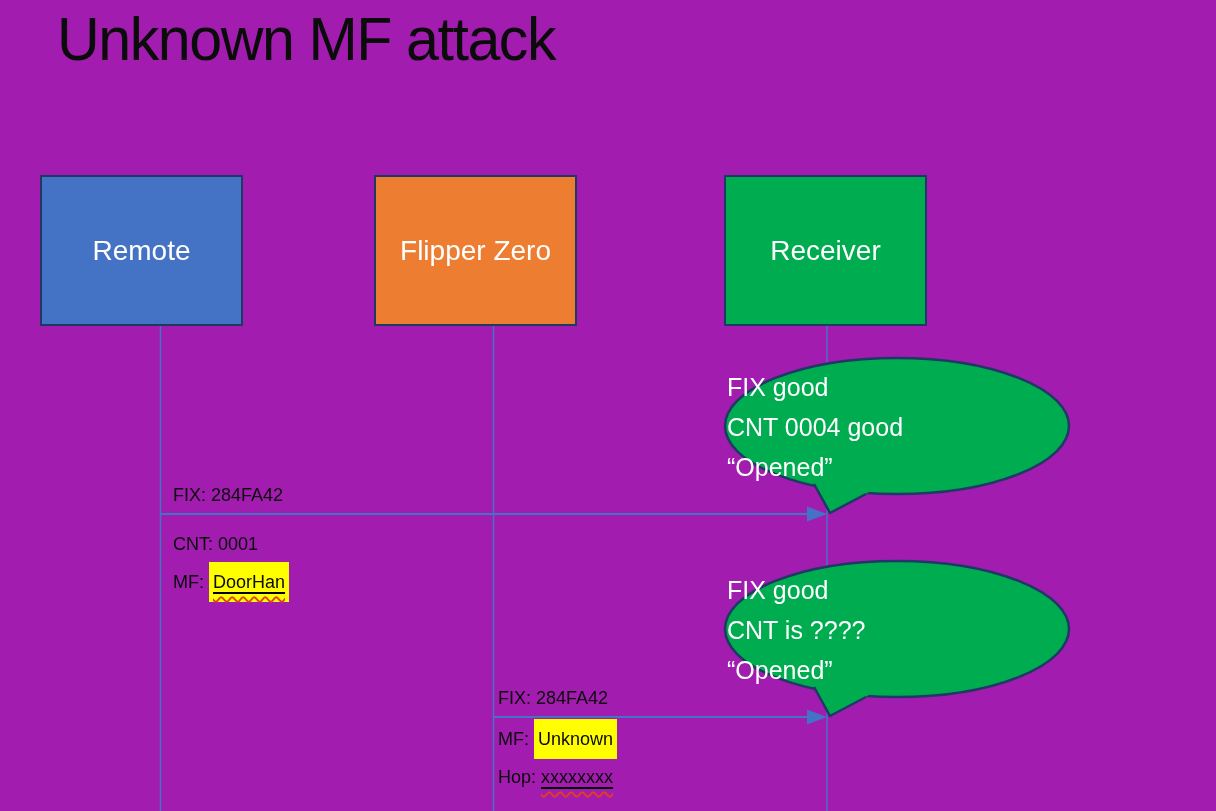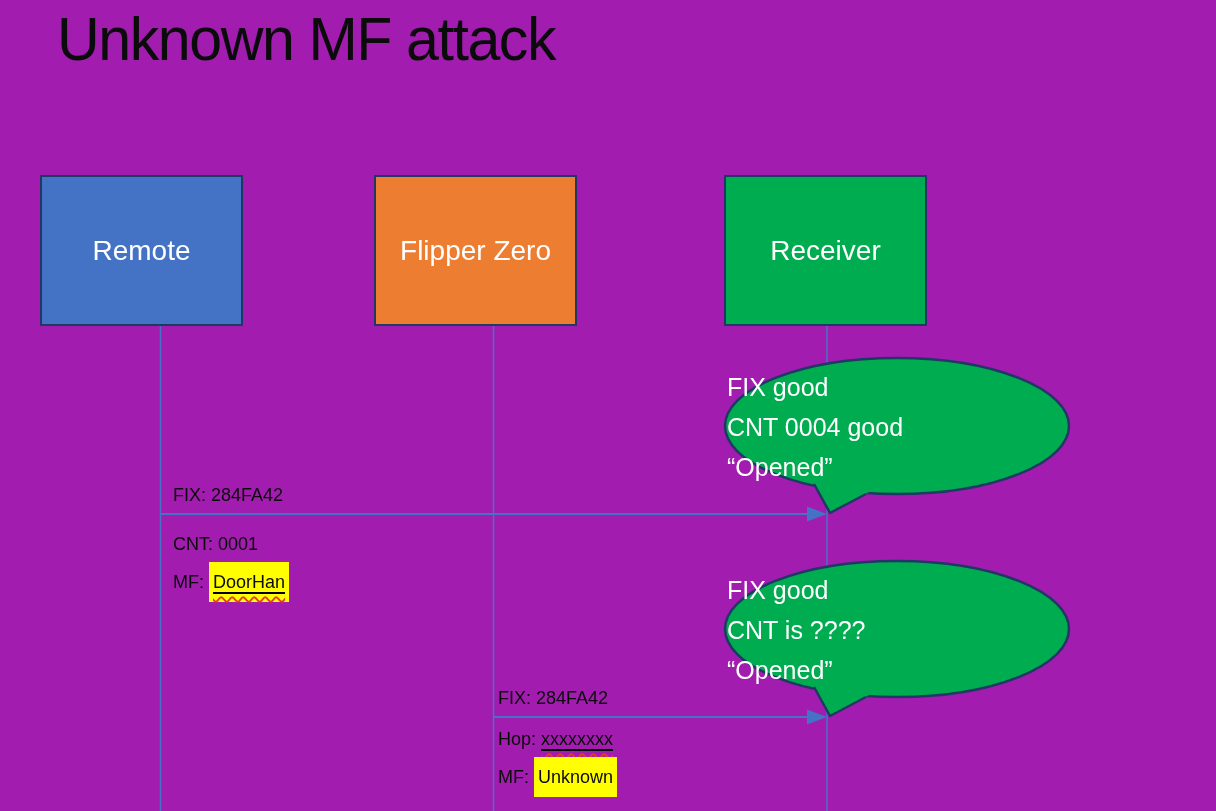--- a/index.html
+++ b/index.html
@@ -102,24 +102,24 @@
     <div>
       <span>MF: </span><span class="hl wavy"><span class="und">DoorHan</span></span>
     </div>
   </div>
 
   <div class="msg single" id="msg2-above">
     <span>FIX: 284FA42</span>
   </div>
   <div class="msg" id="msg2-below">
     <div>
-      <span>Hop: </span><span class="wavy"><span class="und">xxxxxxxx</span></span>
+      <span>MF: </span><span class="hl">Unknown</span>
     </div>
     <div>
-      <span>MF: </span><span class="hl">Unknown</span>
+      <span>Hop: </span><span class="wavy"><span class="und">xxxxxxxx</span></span>
     </div>
   </div>
 
   <div class="callout-text" id="callout1-text">
     <div>FIX good</div>
     <div>CNT 0004 good</div>
     <div>“Opened”</div>
   </div>
   <div class="callout-text" id="callout2-text">
     <div>FIX good</div>

